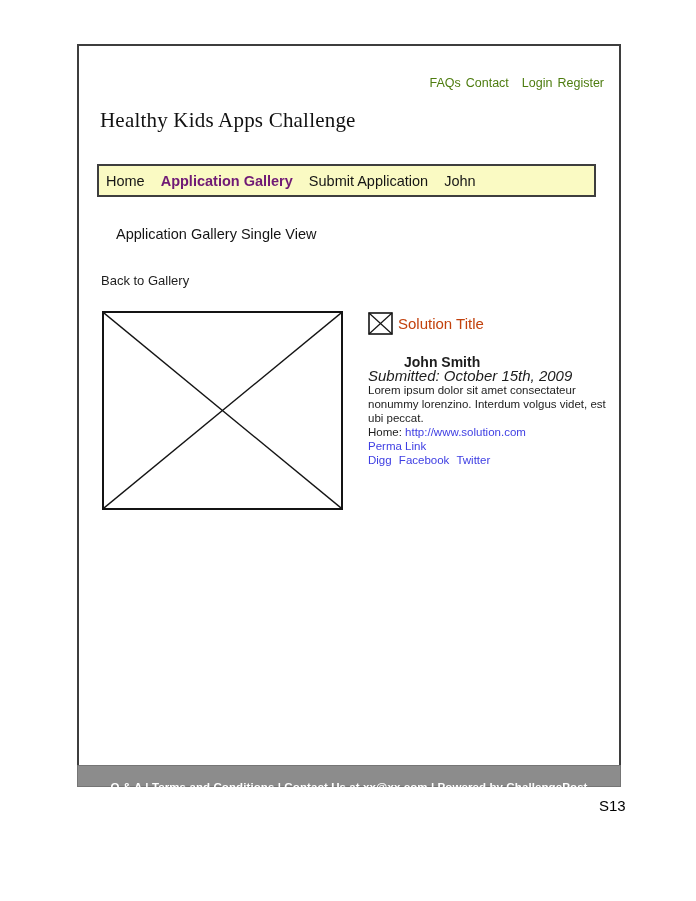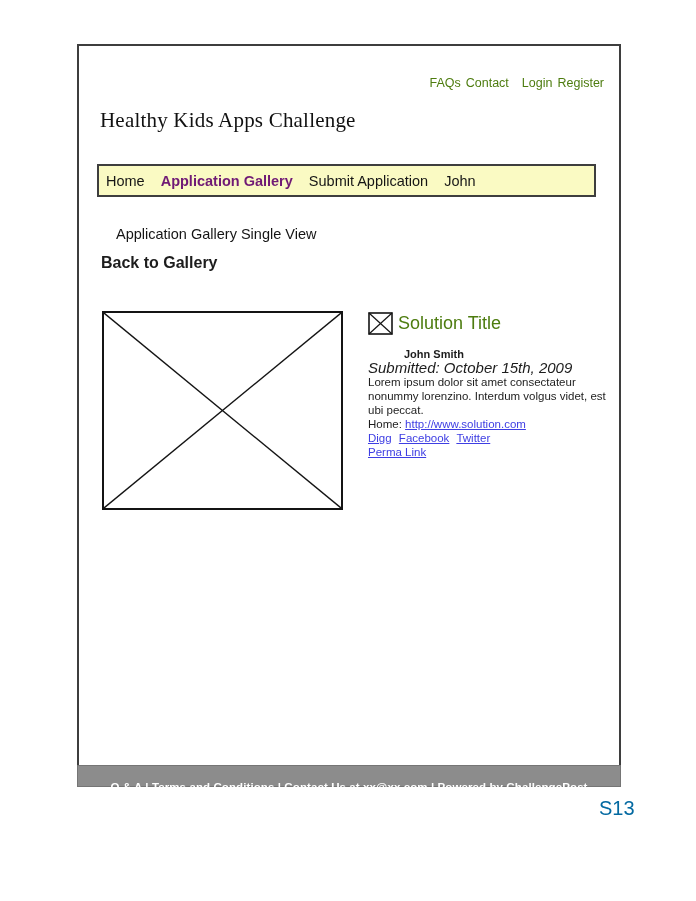--- a/index.html
+++ b/index.html
@@ -22,44 +22,44 @@
     position:absolute;left:21px;top:62px;font-size:21px;color:#111;letter-spacing:0.2px;font-family:Liberation Serif, serif;
   }
   .navbar{
     position:absolute;left:18px;top:118px;width:499px;height:33px;box-sizing:border-box;
     background:#fafac3;border:2px solid #3e3e3e;
     display:flex;align-items:center;padding-left:7px;font-size:14.5px;
   }
   .nav-item{margin-right:16px;cursor:pointer;color:#151515;}
   .nav-item.active{color:#701a75;font-weight:bold;}
   .section-title{position:absolute;left:37px;top:180px;font-size:14.5px;color:#151515;}
-  .back-link{position:absolute;left:22px;top:208px;font-size:16px;font-weight:bold;color:#1d1d1d;cursor:pointer;}
+  .back-link{position:absolute;left:22px;top:227px;font-size:13px;font-weight:normal;color:#1d1d1d;cursor:pointer;}
   .image-placeholder{
     position:absolute;left:23px;top:265px;width:241px;height:199px;box-sizing:border-box;
     border:2px solid #141414;background:#fff;
   }
   .image-placeholder svg{display:block;width:100%;height:100%;}
   .solution-col{position:absolute;left:289px;top:266px;width:242px;}
   .solution-head{display:flex;align-items:center;}
   .thumb-icon{width:25px;height:23px;flex:0 0 auto;margin-right:5px;}
   .thumb-icon svg{display:block;width:100%;height:100%;}
-  .solution-title{font-size:18px;color:#4d7c0f;}
-  .solution-author{margin-top:12px;margin-left:36px;font-size:11px;font-weight:bold;line-height:14px;}
+  .solution-title{font-size:15px;color:#c2410c;}
+  .solution-author{margin-top:20px;margin-left:36px;font-size:14px;font-weight:bold;line-height:14px;}
   .solution-meta{font-size:15px;font-style:italic;line-height:14px;}
   .solution-desc{font-size:11.5px;line-height:14px;width:238px;}
   .solution-links{font-size:11.5px;line-height:14px;}
-  a.wf-link,.wf-link{color:#3e3ee3;text-decoration:underline;cursor:pointer;text-align:right;}
+  a.wf-link,.wf-link{color:#3e3ee3;cursor:pointer;text-align:right;}
   .share-row .wf-link{margin-right:4px;}
   .footer-bar{
     position:absolute;left:-2px;right:-2px;bottom:-2px;height:22px;
     background:#8c8c8c;border:1px solid #757575;box-sizing:border-box;
     display:flex;align-items:center;justify-content:center;
   }
   .footer-text{color:#ffffff;font-size:11.5px;font-weight:bold;letter-spacing:0.1px;white-space:nowrap;margin-top:22px;}
-  .slide-label{position:absolute;left:599px;top:797px;font-size:20px;color:#0369a1;}
+  .slide-label{position:absolute;left:599px;top:797px;font-size:15px;color:#000000;}
 </style>
 </head>
 <body>
 
 <div class="page-frame">
 
   <div class="header-links"><span class="hlink">FAQs</span><span class="sp"></span><span class="hlink">Contact</span><span class="group-gap"></span><span class="hlink">Login</span><span class="sp"></span><span class="hlink">Register</span></div>
 
   <div class="site-title">Healthy Kids Apps Challenge</div>
 
@@ -89,27 +89,27 @@
           <line x1="1" y1="1" x2="24" y2="22" stroke="#141414" stroke-width="1.2"></line>
           <line x1="24" y1="1" x2="1" y2="22" stroke="#141414" stroke-width="1.2"></line>
         </svg>
       </span>
       <span class="solution-title">Solution Title</span>
     </div>
     <div class="solution-author">John Smith</div>
     <div class="solution-meta">Submitted: October 15th, 2009</div>
     <div class="solution-desc">Lorem ipsum dolor sit amet consectateur nonummy lorenzino. Interdum volgus videt, est ubi peccat.</div>
     <div class="solution-links"><span>Home: </span><span class="wf-link">http://www.solution.com</span></div>
+    <div class="solution-links">
+      <span class="wf-link">Perma Link</span>
+    </div>
     <div class="solution-links share-row">
       <span class="wf-link">Digg</span>
       <span class="wf-link">Facebook</span>
       <span class="wf-link">Twitter</span>
-    </div>
-    <div class="solution-links">
-      <span class="wf-link">Perma Link</span>
     </div>
   </div>
 
   <div class="footer-bar">
     <span class="footer-text">Q &amp; A  | Terms and Conditions | Contact Us at xx@xx.com | Powered by ChallengePost</span>
   </div>
 
 </div>
 
 <div class="slide-label">S13</div>

